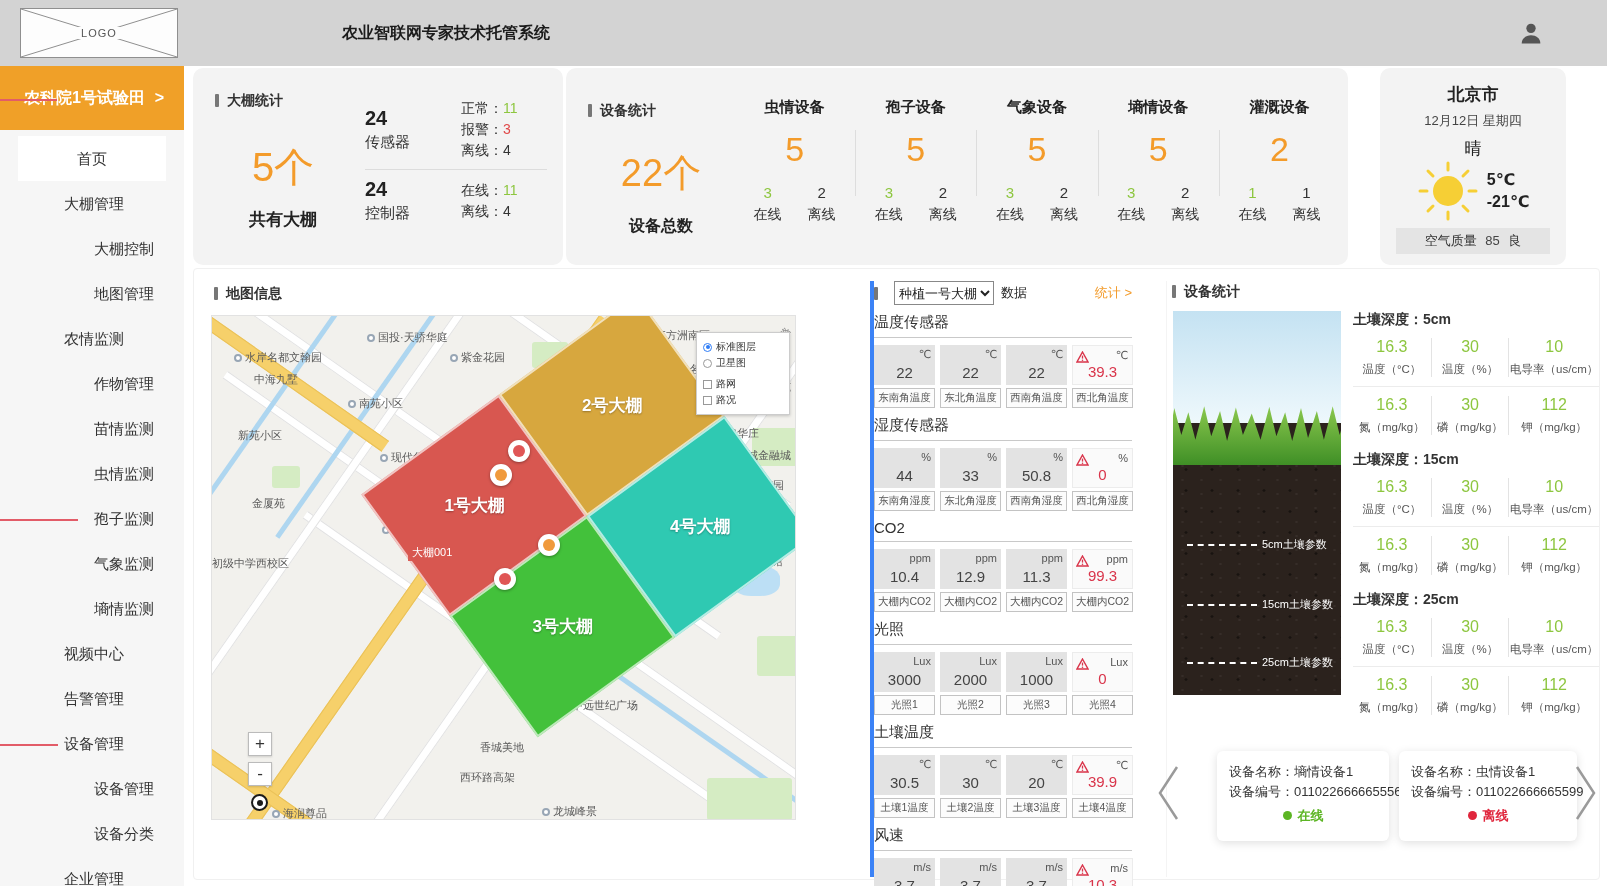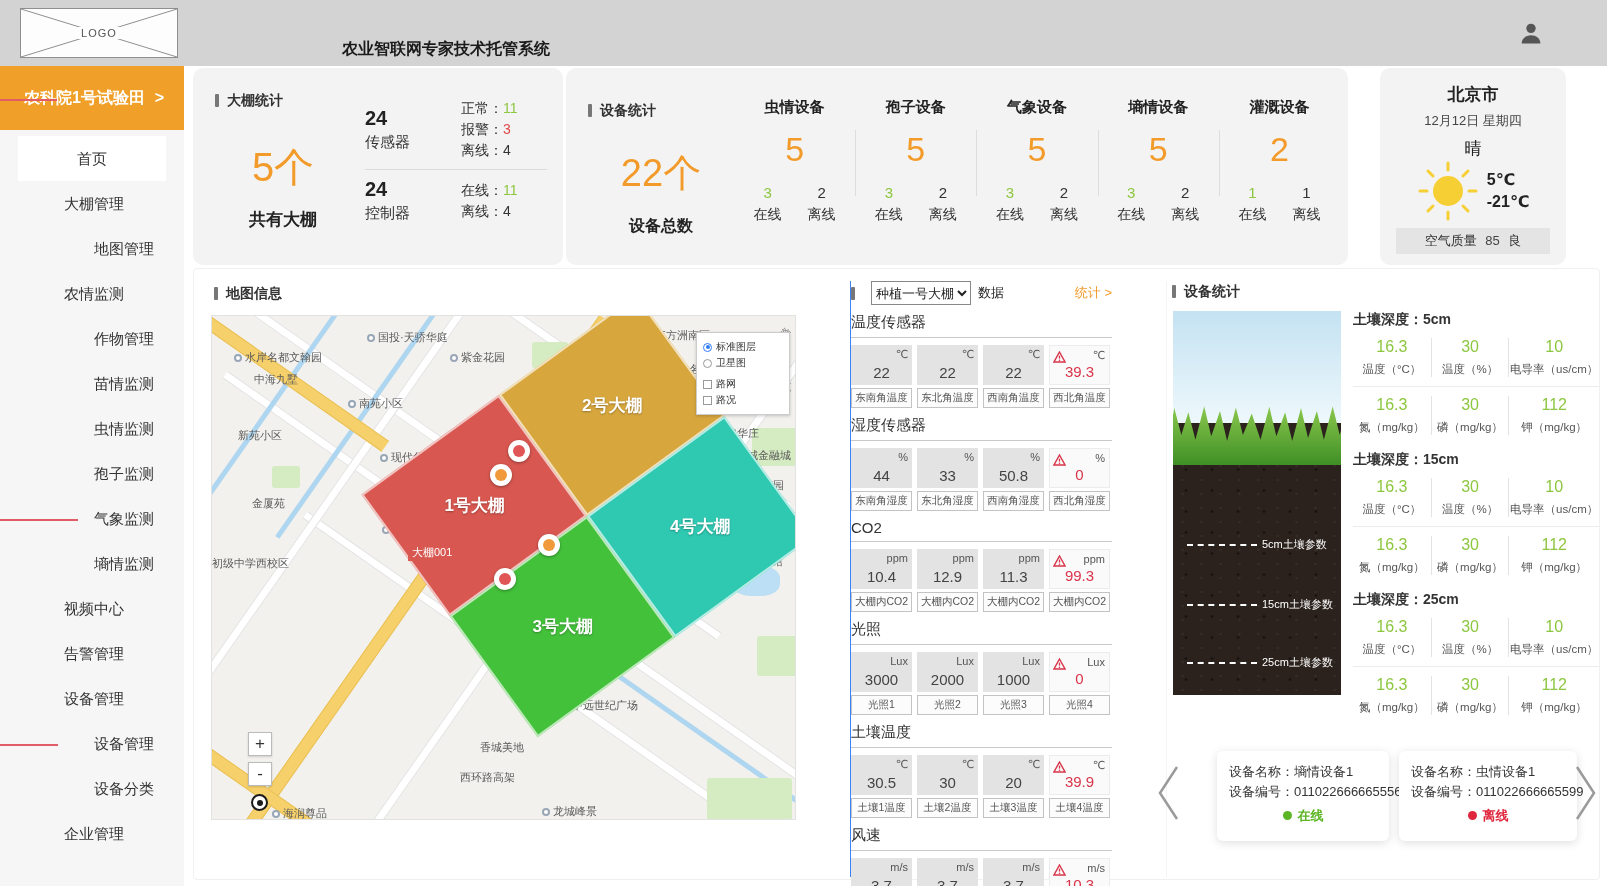--- a/index.html
+++ b/index.html
@@ -4,21 +4,21 @@
 <style>
   *{box-sizing:border-box;margin:0;padding:0}
   html,body{width:1607px;height:886px;overflow:hidden}
   body{position:relative;background:#fff;font-family:"Liberation Sans","DejaVu Sans",sans-serif;color:#333}
 
   
   .header{position:absolute;left:0;top:0;right:0;height:66px;background:#d3d3d3}
   .logo-box{position:absolute;left:20px;top:8px;width:158px;height:50px;background:#fdfdfd;border:1px solid #8f8f8f}
   .logo-box svg{position:absolute;left:0;top:0}
   .logo-text{position:absolute;left:50%;top:50%;transform:translate(-50%,-50%);background:#fdfdfd;padding:0 5px;font-size:11px;color:#555;letter-spacing:1px}
-  .app-title{position:absolute;left:342px;top:16px;line-height:66px;font-size:16px;font-weight:bold;color:#1b1b1b}
+  .app-title{position:absolute;left:342px;top:0;line-height:66px;font-size:16px;font-weight:bold;color:#1b1b1b}
   .user-icon{position:absolute;right:62px;top:19px;width:28px;height:28px;cursor:pointer}
 
   
   .sidebar{position:absolute;left:0;top:66px;bottom:0;width:184px;background:#f6f6f6;overflow:hidden}
   .farm-selector{height:64px;background:#f0a028;color:#fff;font-size:16px;font-weight:bold;display:flex;align-items:center;justify-content:space-between;padding:0 20px 0 24px;cursor:pointer}
   .side-item{height:45px;line-height:45px;font-size:15px;color:#333;padding-left:64px;cursor:pointer;white-space:nowrap}
   .side-item.lvl2{padding-left:94px}
   .side-item.active{background:#fff;margin:6px 18px 0;padding-left:0;text-align:center}
   .ann-line{position:absolute;left:0;height:2px;background:#e25c68;z-index:60}
 
@@ -90,21 +90,21 @@
   .radio{width:9px;height:9px;border:1px solid #999;border-radius:50%;display:inline-block;position:relative;flex:none;background:#fff}
   .radio.checked{border-color:#2f7df6}
   .radio.checked::after{content:"";position:absolute;left:1.5px;top:1.5px;right:1.5px;bottom:1.5px;background:#2f7df6;border-radius:50%}
   .checkbox{width:9px;height:9px;border:1px solid #999;display:inline-block;flex:none;background:#fff}
   .zoom-ctrl{position:absolute;left:36px;top:416px;z-index:6}
   .zoom-btn{width:24px;height:24px;background:#fff;border:1px solid #bbb;box-shadow:0 1px 2px rgba(0,0,0,.15);font-size:17px;line-height:21px;text-align:center;color:#333;margin-bottom:6px;cursor:pointer}
   .locate{width:17px;height:17px;border:2px solid #1a1a1a;border-radius:50%;margin:8px 0 0 3px;position:relative;background:#fff;cursor:pointer}
   .locate::after{content:"";position:absolute;left:3.5px;top:3.5px;right:3.5px;bottom:3.5px;background:#1a1a1a;border-radius:50%}
 
   
-  .sensor-col{position:absolute;left:656px;top:12px;width:262px;height:596px;border-left:1px solid #3b82f6;padding-left:0}
+  .sensor-col{position:absolute;left:676px;top:12px;width:262px;height:596px;border-left:4px solid #3b82f6;padding-left:0}
   .sensor-head{display:flex;align-items:center;font-size:13px;color:#222}
   .sensor-head select{border:1px solid #888;background:#fff;font-size:13px;height:24px;margin:0 7px 0 8px;font-family:inherit;color:#222}
   .stats-link{margin-left:auto;color:#f39b2a;font-size:13px;cursor:pointer;white-space:nowrap}
   .sensor-section{margin-top:8px}
   .ss-title{font-size:15px;color:#333}
   .ss-hr{border-top:1px solid #c9c9c9;margin:5px 0 7px}
   .tiles{display:flex;gap:5px}
   .tile{width:61px;flex:none}
   .tile-top{height:40px;background:#e3e3e3;position:relative}
   .tile .unit{position:absolute;top:3px;right:4px;font-size:11px;color:#555}
@@ -167,20 +167,21 @@
 </div>
 
 <div class="sidebar">
   <div class="farm-selector">
     <span>农科院1号试验田</span>
     <span>&gt;</span>
   </div>
   <div id="side-items">
       <div class="side-item active">首页</div>
       <div class="side-item">大棚管理</div>
+      <div class="side-item lvl2">大棚控制</div>
       <div class="side-item lvl2">地图管理</div>
       <div class="side-item">农情监测</div>
       <div class="side-item lvl2">作物管理</div>
       <div class="side-item lvl2">苗情监测</div>
       <div class="side-item lvl2">虫情监测</div>
       <div class="side-item lvl2">孢子监测</div>
       <div class="side-item lvl2">气象监测</div>
       <div class="side-item lvl2">墒情监测</div>
       <div class="side-item">视频中心</div>
       <div class="side-item">告警管理</div>

